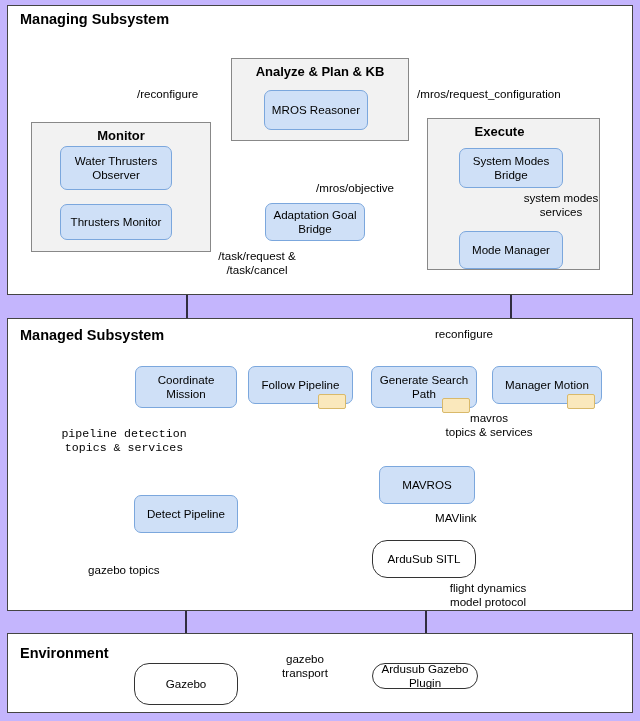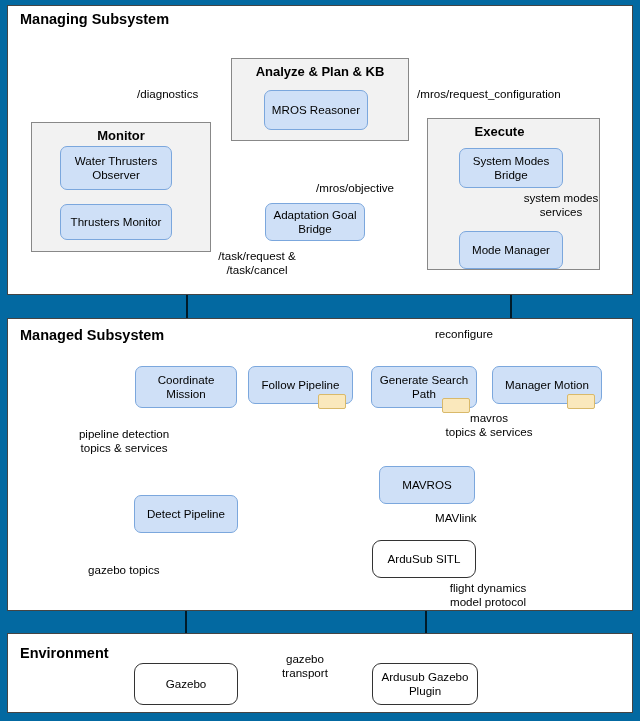--- a/index.html
+++ b/index.html
@@ -1,31 +1,31 @@
 <!DOCTYPE html>
 <html><head>
 <meta charset="utf-8">
 <title>ROS Architecture Diagram</title>
 <style>
   html,body{margin:0;padding:0;background:#ffffff;}
   body{font-family:"Liberation Sans",sans-serif;}
-  #canvas{position:relative;width:640px;height:721px;background:#0369a1;overflow:hidden;}
+  #canvas{position:relative;width:640px;height:721px;background:#c4b5fd;overflow:hidden;}
   svg.layer{position:absolute;left:0;top:0;width:640px;height:721px;pointer-events:none;}
 
   .subsystem{position:absolute;border:1.6px solid #444;background:#fff;box-sizing:border-box;}
   .subsystem-title{position:absolute;font-weight:bold;font-size:14.5px;color:#000;white-space:nowrap;}
 
   .group{position:absolute;border:1.3px solid #888;background:#f2f2f2;box-sizing:border-box;}
   .group-title{position:absolute;font-weight:bold;font-size:13px;color:#000;text-align:center;white-space:nowrap;}
 
   .node{position:absolute;box-sizing:border-box;border-radius:7px;display:flex;
         align-items:center;justify-content:center;text-align:center;font-size:11.6px;
         color:#000;line-height:1.18;padding:2px 4px;}
   .node.ros{background:#cfe0f7;border:1.4px solid #7ba7dd;}
-  .node.plain{background:#ffffff;border:1.6px solid #333;border-radius:9px;}
+  .node.plain{background:#ffffff;border:1.6px solid #333;border-radius:15px;}
   .lc-badge{position:absolute;right:6px;bottom:-6px;width:26px;height:13px;
             background:#fae8bc;border:1.2px solid #d9b96a;border-radius:2px;}
 
   .elabel{position:absolute;font-size:11.6px;color:#000;line-height:1.22;white-space:nowrap;}
   .elabel.ctr{text-align:center;}
   .legend-text{position:absolute;font-size:10.6px;color:#000;line-height:1.18;}
   .legend-box{position:absolute;width:42px;height:26px;border-radius:6px;
               background:#cfe0f7;border:1.3px solid #7ba7dd;box-sizing:border-box;}
   .legend-box .lc-badge{right:3px;bottom:2px;width:13px;height:9px;}
 </style>
@@ -121,21 +121,21 @@
   <div class="group-title" style="left:231px;top:64px;width:178px;">Analyze &amp; Plan &amp; KB</div>
   <div class="node ros" style="left:264px;top:90px;width:104px;height:40px;">MROS Reasoner</div>
 
   <div class="node ros" style="left:265px;top:203px;width:100px;height:38px;">Adaptation Goal Bridge</div>
 
   <div class="group" style="left:427px;top:118px;width:173px;height:152px;"></div>
   <div class="group-title" style="left:427px;top:124px;width:145px;">Execute</div>
   <div class="node ros" style="left:459px;top:148px;width:104px;height:40px;">System Modes Bridge</div>
   <div class="node ros" style="left:459px;top:231px;width:104px;height:38px;">Mode Manager</div>
 
-  <div class="elabel" style="left:137px;top:87px;">/diagnostics</div>
+  <div class="elabel" style="left:137px;top:87px;">/reconfigure</div>
   <div class="elabel" style="left:417px;top:87px;">/mros/request_configuration</div>
   <div class="elabel" style="left:316px;top:181px;">/mros/objective</div>
   <div class="elabel ctr" style="left:516px;top:191px;width:90px;">
     <span>system modes</span><br>
     <span>services</span>
   </div>
   <div class="elabel ctr" style="left:201px;top:249px;width:112px;">
     <span>/task/request &amp;</span><br>
     <span>/task/cancel</span>
   </div>
@@ -154,37 +154,37 @@
   </div>
   <div class="node ros" style="left:492px;top:366px;width:110px;height:38px;">
     <span>Manager Motion</span>
     <span class="lc-badge"></span>
   </div>
   <div class="node ros" style="left:379px;top:466px;width:96px;height:38px;">MAVROS</div>
   <div class="node ros" style="left:134px;top:495px;width:104px;height:38px;">Detect Pipeline</div>
   <div class="node plain" style="left:372px;top:540px;width:104px;height:38px;">ArduSub SITL</div>
 
   <div class="elabel" style="left:435px;top:327px;">reconfigure</div>
-  <div class="elabel ctr" style="left:61px;top:427px;width:126px;">
+  <div class="elabel ctr" style="left:61px;top:427px;width:126px;font-family:Liberation Mono, monospace;">
     <span>pipeline detection</span><br>
     <span>topics &amp; services</span>
   </div>
   <div class="elabel ctr" style="left:432px;top:411px;width:114px;">
     <span>mavros</span><br>
     <span>topics &amp; services</span>
   </div>
   <div class="elabel" style="left:435px;top:511px;">MAVlink</div>
   <div class="elabel" style="left:88px;top:563px;">gazebo topics</div>
   <div class="elabel ctr" style="left:433px;top:581px;width:110px;">
     <span>flight dynamics</span><br>
     <span>model protocol</span>
   </div>
 
   <div class="subsystem" style="left:7px;top:633px;width:626px;height:80px;"></div>
   <div class="subsystem-title" style="left:20px;top:645px;">Environment</div>
   <div class="node plain" style="left:134px;top:663px;width:104px;height:42px;">Gazebo</div>
-  <div class="node plain" style="left:372px;top:663px;width:106px;height:42px;">Ardusub Gazebo Plugin</div>
+  <div class="node plain" style="left:372px;top:663px;width:106px;height:26px;">Ardusub Gazebo Plugin</div>
   <div class="elabel ctr" style="left:253px;top:652px;width:104px;">
     <span>gazebo</span><br>
     <span>transport</span>
   </div>
 
 </div>
 
 </body></html>

